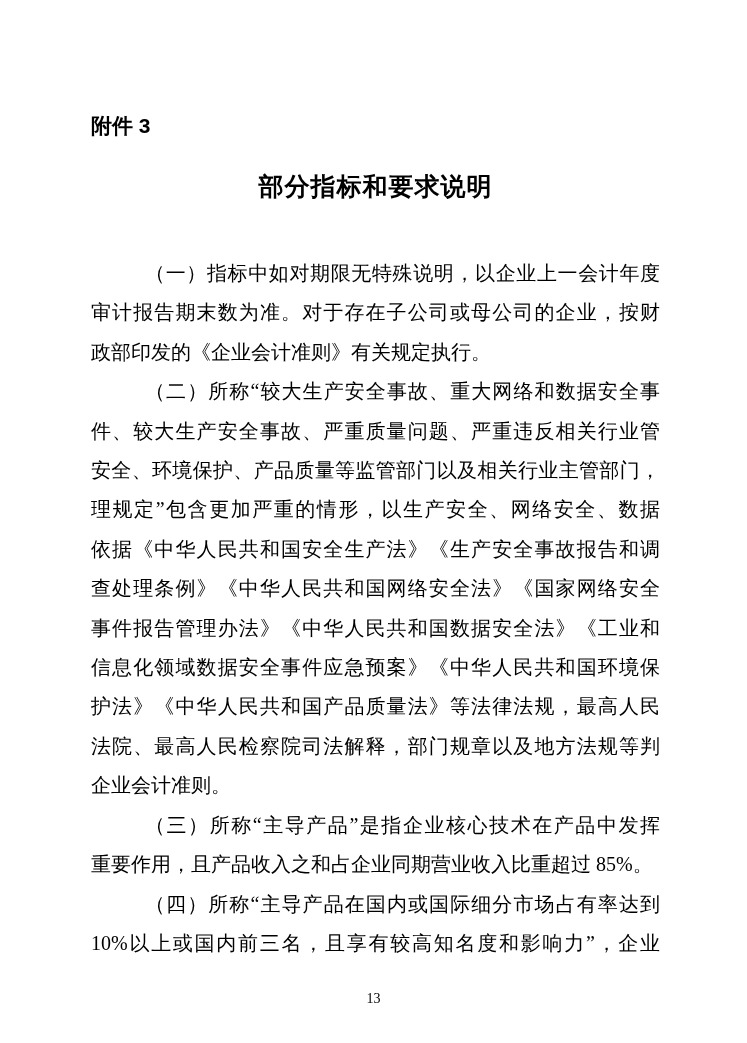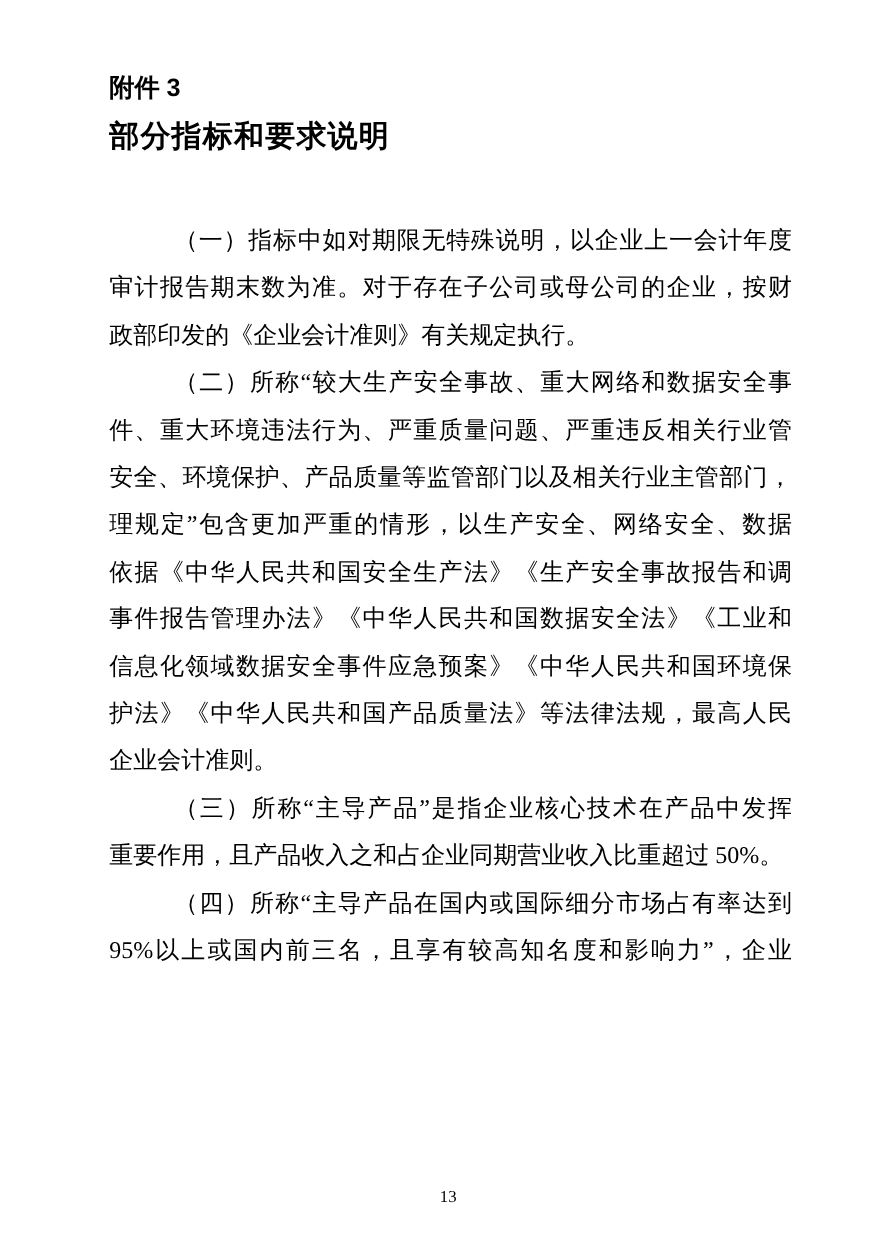--- a/index.html
+++ b/index.html
@@ -8,34 +8,34 @@
     width: 747px;
     height: 1043px;
     background: #ffffff;
     color: #000000;
     box-sizing: border-box;
     padding: 0 87px 0 91px;
     overflow: hidden;
     font-family: "Liberation Serif", serif;
   }
   .attachment {
-    margin-top: 60px;
+    margin-top: 112px;
     font-family: "Liberation Sans", sans-serif;
     font-weight: bold;
     font-size: 21px;
     line-height: 28px;
     text-align: left;
   }
   .doc-title {
-    margin-top: 9px;
+    margin-top: 29px;
     font-family: "Liberation Sans", sans-serif;
     font-weight: bold;
     font-size: 25px;
     line-height: 34px;
-    text-align: left;
+    text-align: center;
     letter-spacing: 1px;
   }
   .body-text {
     margin-top: 51px;
     font-size: 20px;
     line-height: 39.4px;
   }
   .line { width: 100%; }
   .just {
     text-align: justify;
@@ -68,37 +68,39 @@
   <div class="body-text">
 
     <div class="paragraph">
       <div class="line just indent">（一）指标中如对期限无特殊说明，以企业上一会计年度</div>
       <div class="line just">审计报告期末数为准。对于存在子公司或母公司的企业，按财</div>
       <div class="line end">政部印发的《企业会计准则》有关规定执行。</div>
     </div>
 
     <div class="paragraph">
       <div class="line just indent">（二）所称“较大生产安全事故、重大网络和数据安全事</div>
-      <div class="line just">件、重大环境违法行为、严重质量问题、严重违反相关行业管</div>
+      <div class="line just">件、较大生产安全事故、严重质量问题、严重违反相关行业管</div>
       <div class="line just">安全、环境保护、产品质量等监管部门以及相关行业主管部门，</div>
       <div class="line just">理规定”包含更加严重的情形，以生产安全、网络安全、数据</div>
       <div class="line just">依据《中华人民共和国安全生产法》《生产安全事故报告和调</div>
+      <div class="line just">查处理条例》《中华人民共和国网络安全法》《国家网络安全</div>
       <div class="line just">事件报告管理办法》《中华人民共和国数据安全法》《工业和</div>
       <div class="line just">信息化领域数据安全事件应急预案》《中华人民共和国环境保</div>
       <div class="line just">护法》《中华人民共和国产品质量法》等法律法规，最高人民</div>
+      <div class="line just">法院、最高人民检察院司法解释，部门规章以及地方法规等判</div>
       <div class="line end">企业会计准则。</div>
     </div>
 
     <div class="paragraph">
       <div class="line just indent">（三）所称“主导产品”是指企业核心技术在产品中发挥</div>
-      <div class="line end">重要作用，且产品收入之和占企业同期营业收入比重超过 50%。</div>
+      <div class="line end">重要作用，且产品收入之和占企业同期营业收入比重超过 85%。</div>
     </div>
 
     <div class="paragraph">
       <div class="line just indent">（四）所称“主导产品在国内或国际细分市场占有率达到</div>
-      <div class="line just">95%以上或国内前三名，且享有较高知名度和影响力”，企业</div>
+      <div class="line just">10%以上或国内前三名，且享有较高知名度和影响力”，企业</div>
     </div>
 
   </div>
 
   <div class="page-number">13</div>
 
 </div>
 
 </body></html>

